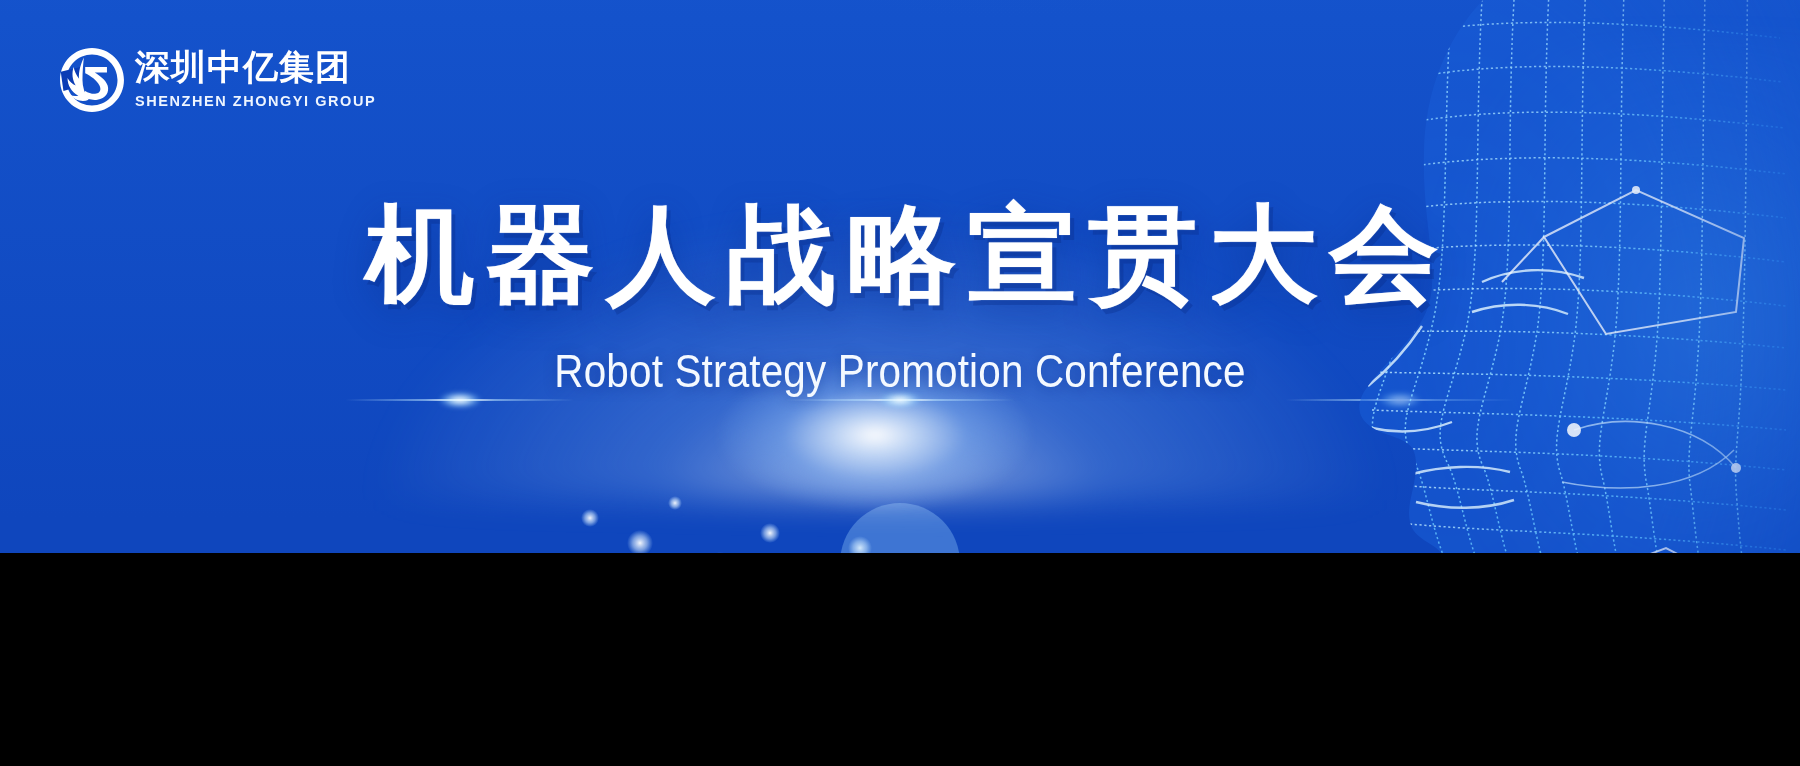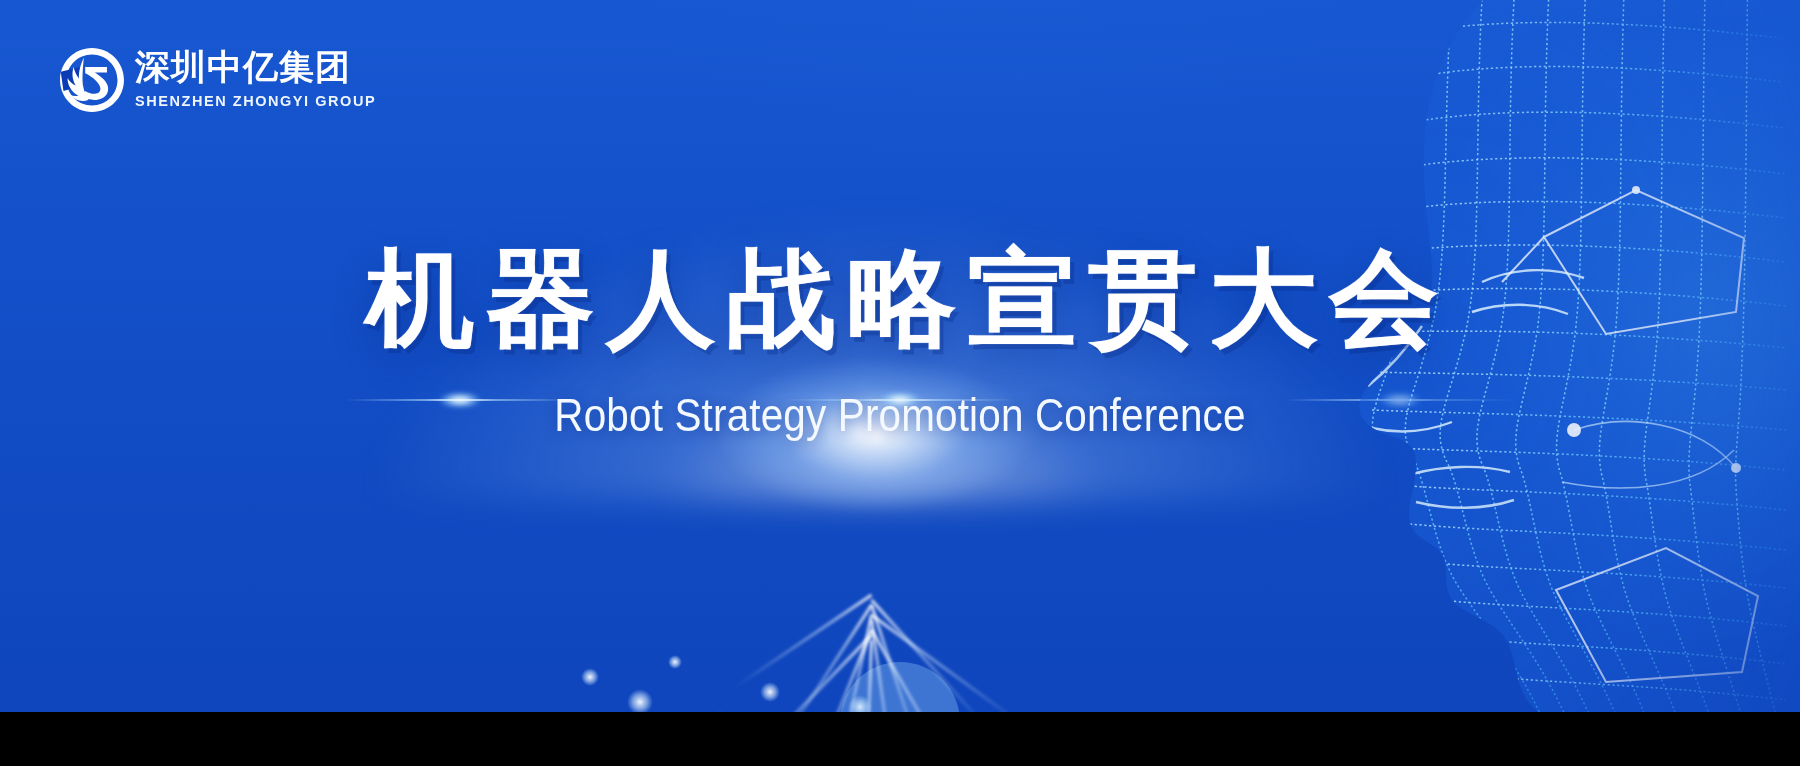--- a/index.html
+++ b/index.html
@@ -5,21 +5,21 @@
   html, body {
     margin: 0;
     padding: 0;
     background: #000;
   }
   * { box-sizing: border-box; }
 
   #stage {
     position: relative;
     width: 1800px;
-    height: 712px;
+    height: 553px;
     overflow: hidden;
     font-family: "Liberation Sans", "DejaVu Sans", sans-serif;
     background: #4c1d95;
   }
 
   
   .bg-base {
     position: absolute; inset: 0;
     background:
       radial-gradient(130% 90% at 50% 100%, rgba(70,150,255,0.55) 0%, rgba(30,90,210,0.25) 28%, rgba(10,56,176,0) 55%),
@@ -179,21 +179,20 @@
   .logo-unit.second .logo-en { letter-spacing: 2.0px; }
 
   
   .title-block {
     position: absolute;
     left: 0; right: 0;
     top: 196px;
     text-align: center;
     z-index: 30;
     pointer-events: none;
-    margin-top: 44px;
   }
   .title-cn {
     display: inline-block;
     color: #ffffff;
     font-family: "DejaVu Sans", "Liberation Sans", sans-serif;
     font-size: 106px;
     font-weight: 700;
     letter-spacing: 11px;
     line-height: 1.12;
     margin: 0 0 0 14px;

